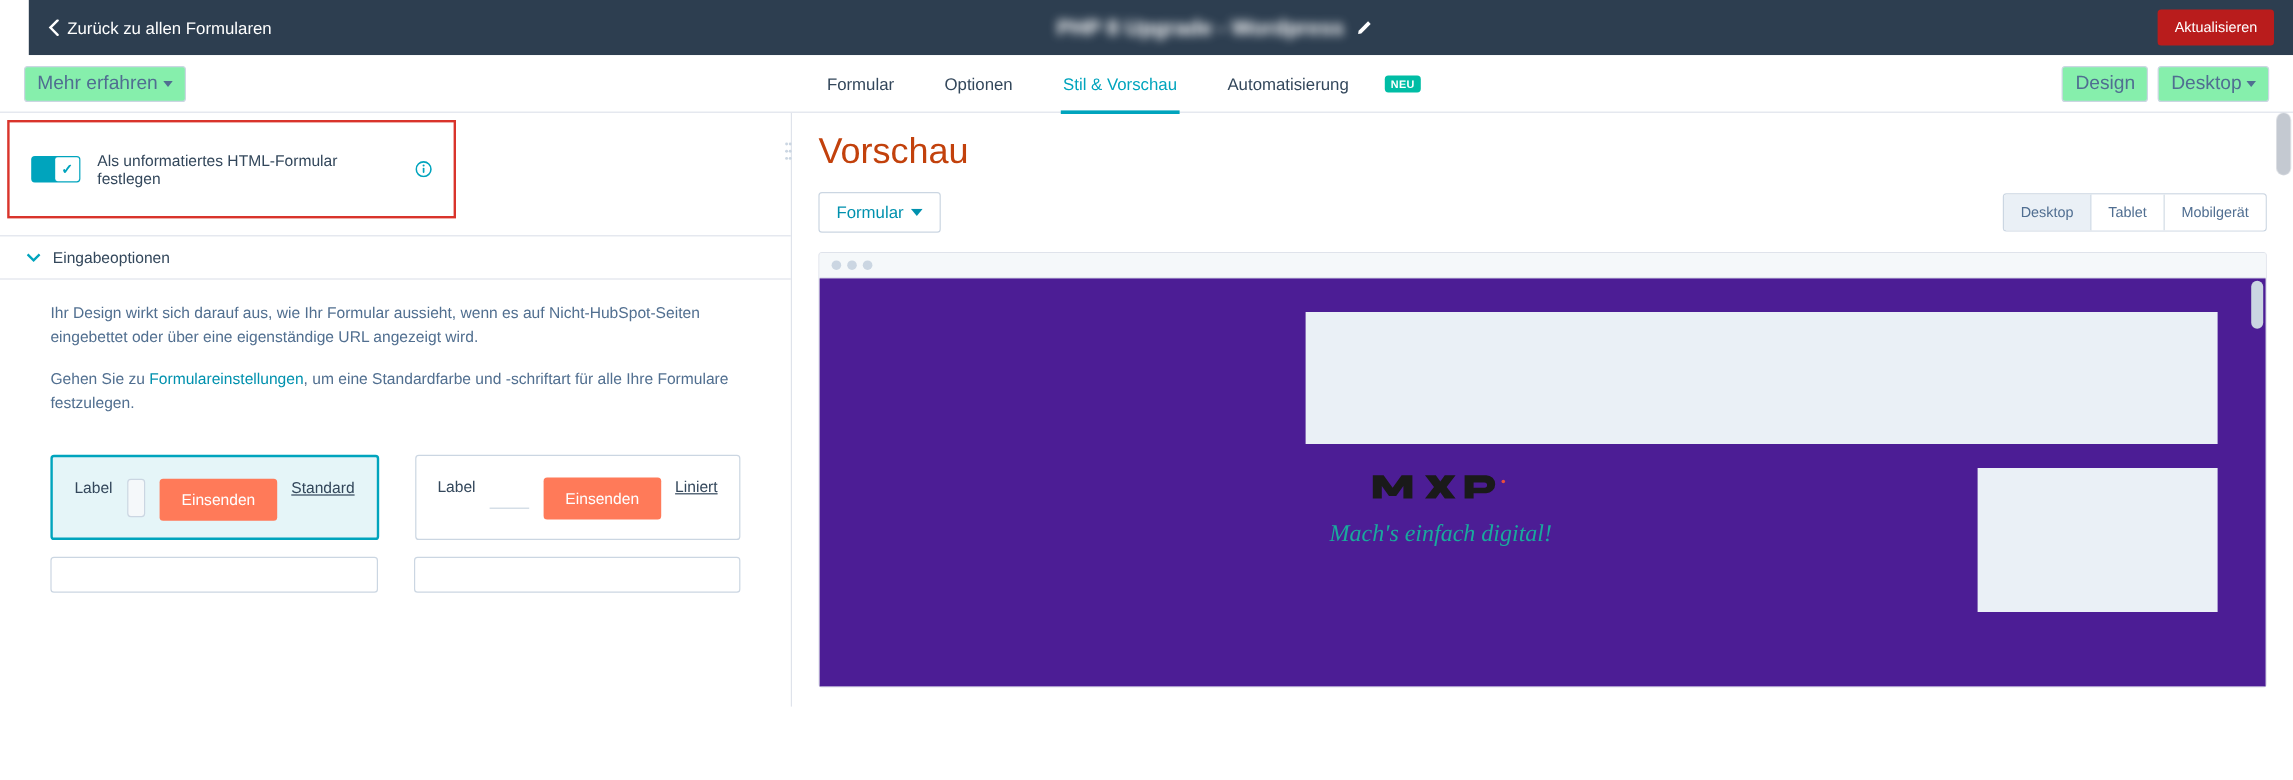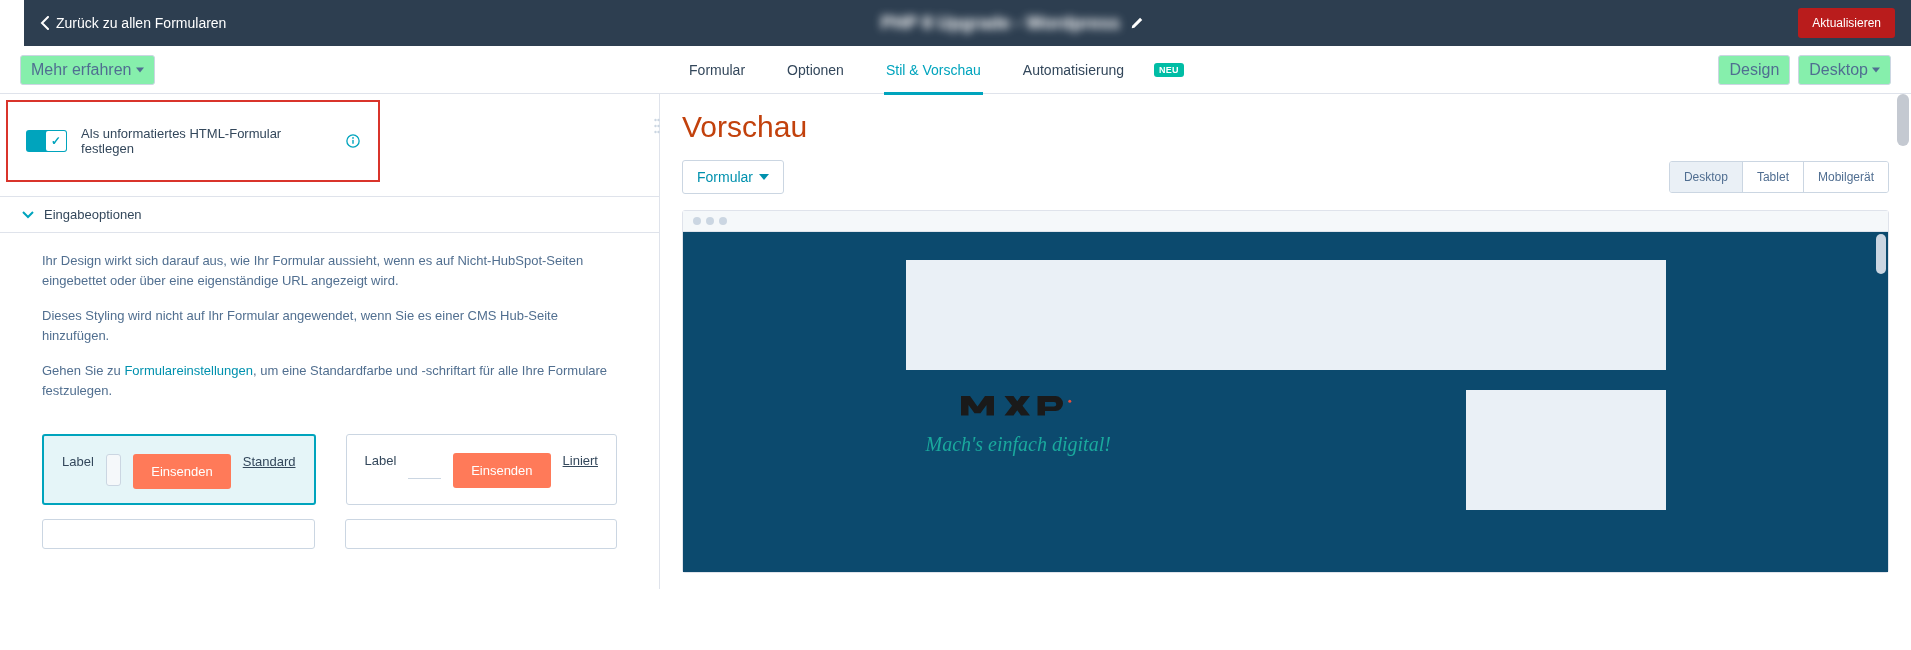--- a/index.html
+++ b/index.html
@@ -65,21 +65,21 @@
   .preview-bar { display: flex; justify-content: space-between; align-items: center; margin-bottom: 16px; }
   .pill-select { border: 1px solid #cbd6e2; border-radius: 3px; padding: 8px 14px; display: inline-flex; align-items: center; gap: 6px; color: #0091ae; cursor: pointer; font-size: 14px; }
   .segmented { display: flex; border: 1px solid #cbd6e2; border-radius: 3px; overflow: hidden; }
   .seg { padding: 8px 14px; border-right: 1px solid #cbd6e2; cursor: pointer; color: #506e91; font-size: 12px; background: #fff; }
   .seg:last-child { border-right: none; }
   .seg.active { background: #eaf0f6; }
 
   .browser-mock { border: 1px solid #dfe3eb; border-radius: 3px; }
   .browser-chrome { background: #f5f8fa; padding: 6px 10px; display: flex; gap: 5px; border-bottom: 1px solid #dfe3eb; }
   .dot { width: 8px; height: 8px; border-radius: 50%; background: #cbd6e2; }
-  .browser-body { background: #0c4a6e; padding: 28px 40px 0 40px; min-height: 340px; position: relative; display: flex; flex-direction: column; align-items: center; }
+  .browser-body { background: #4c1d95; padding: 28px 40px 0 40px; min-height: 340px; position: relative; display: flex; flex-direction: column; align-items: flex-end; }
   .gray-block-lg { width: 760px; height: 110px; background: #eaf0f6; margin-bottom: 20px; }
   .content-row { width: 760px; display: flex; justify-content: space-between; }
   .logo-col { display: flex; flex-direction: column; align-items: center; gap: 6px; padding-left: 20px; }
   .mxp-logo { font-family: Arial, sans-serif; font-weight: 900; font-size: 30px; letter-spacing: -1px; color: #1a1a1a; }
   .tagline { font-family: cursive; color: #1aa99d; font-size: 20px; font-style: italic; }
   .gray-block-sm { width: 200px; height: 120px; background: #eaf0f6; }
   .browser-scroll { position: absolute; right: 2px; top: 2px; width: 10px; height: 40px; background: #cbd6e2; border-radius: 5px; }
   .right-scroll { position: fixed; right: 2px; top: 94px; width: 12px; height: 52px; background: #c4c9d1; border-radius: 6px; }
 </style>
 </head>
@@ -149,21 +149,20 @@
 
     <div class="accordion-head">
       <svg class="chev" width="12" height="12" viewBox="0 0 12 8" fill="none">
           <path d="M1 1l5 5 5-5" stroke="#00a4bd" stroke-width="2"></path>
         </svg>
       <span>Eingabeoptionen</span>
     </div>
 
     <div class="body-block">
       <p>Ihr Design wirkt sich darauf aus, wie Ihr Formular aussieht, wenn es auf Nicht-HubSpot-Seiten eingebettet oder über eine eigenständige URL angezeigt wird.</p>
-      <p>Dieses Styling wird nicht auf Ihr Formular angewendet, wenn Sie es einer CMS Hub-Seite hinzufügen.</p>
       <p>
         <span>Gehen Sie zu </span><span class="link">Formulareinstellungen</span><span>, um eine Standardfarbe und -schriftart für alle Ihre Formulare festzulegen.</span>
       </p>
     </div>
 
     <div class="cards">
       <div class="card selected">
         <span class="card-label">Label</span>
         <div class="card-input"></div>
         <button class="btn-submit">Einsenden</button>

